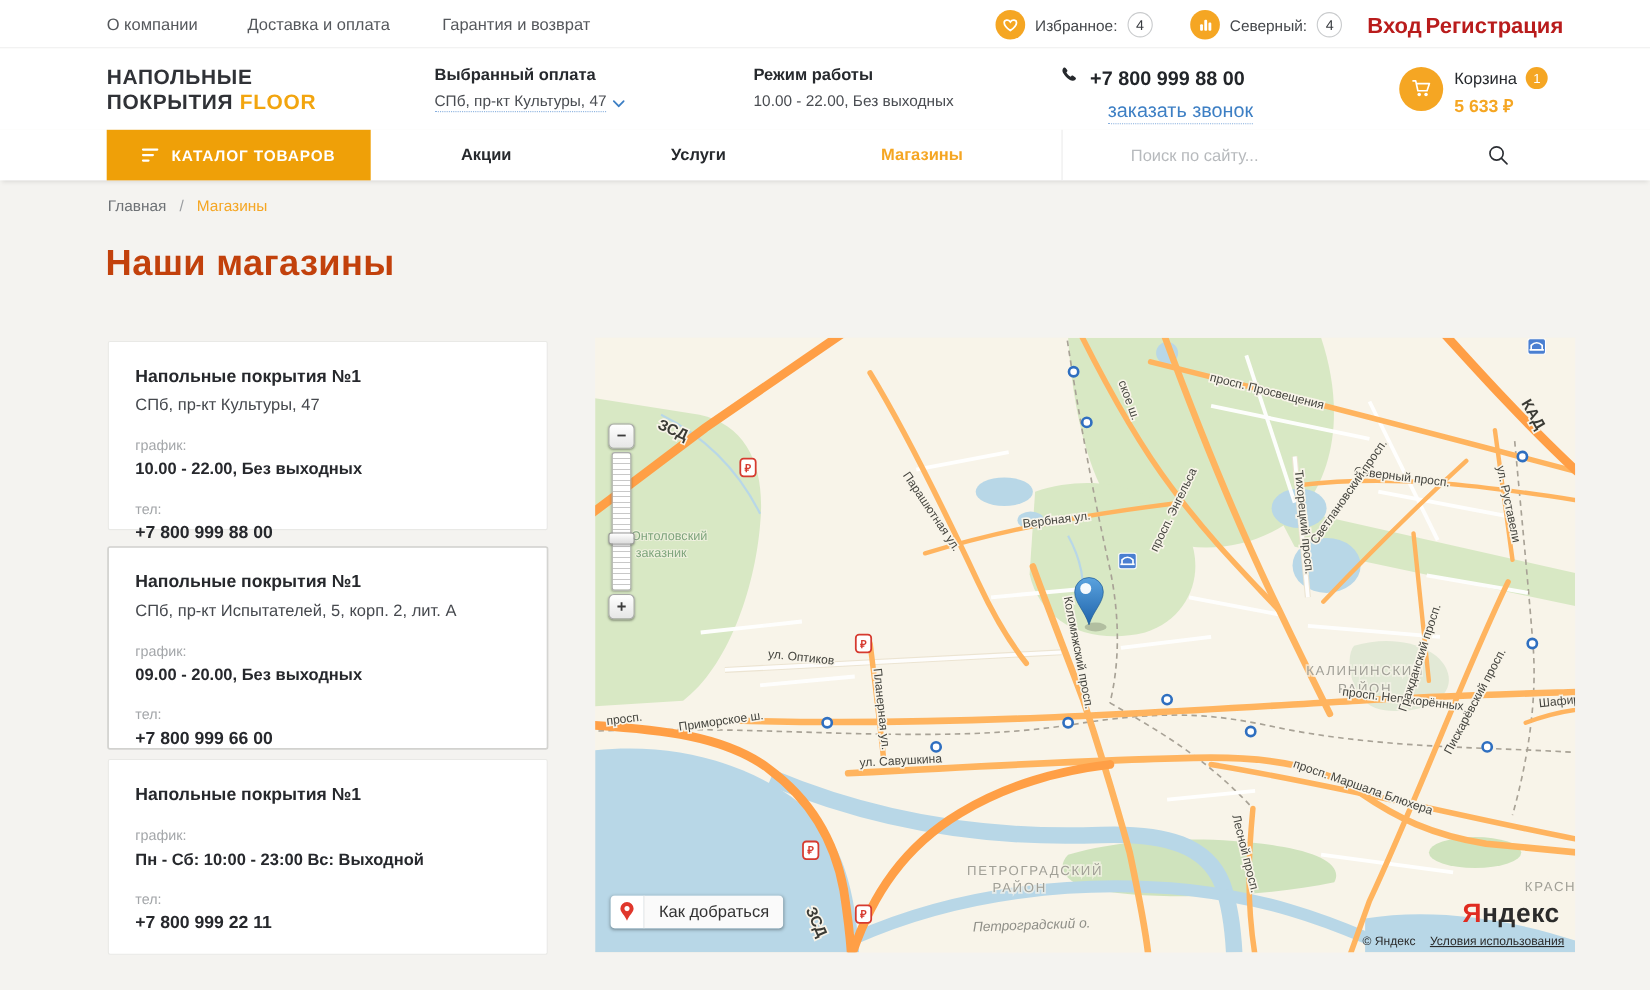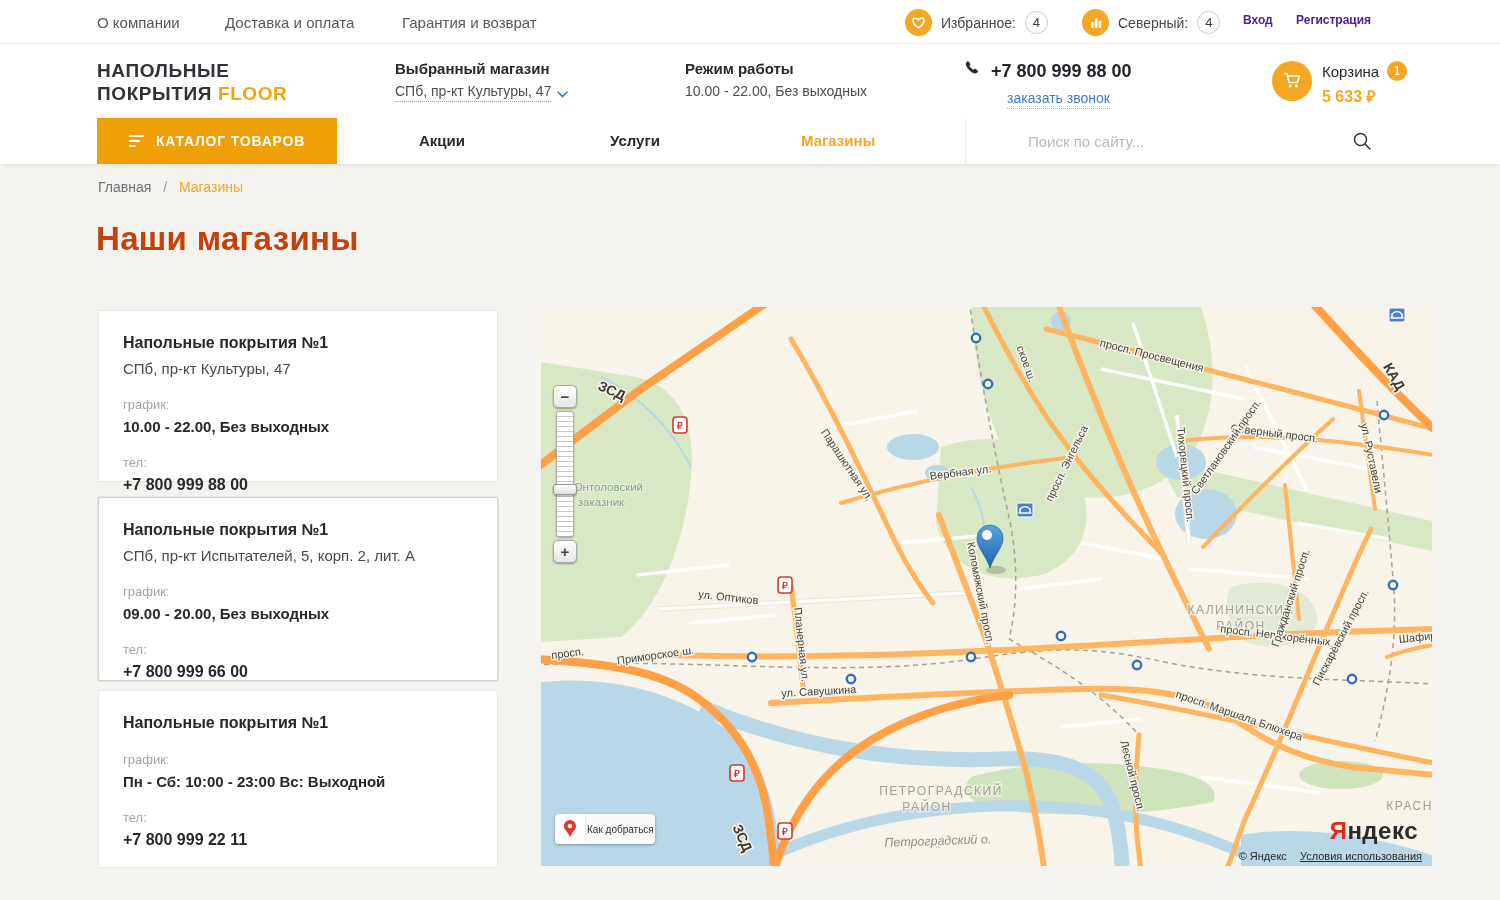--- a/index.html
+++ b/index.html
@@ -17,36 +17,36 @@
 
   
   .topbar{position:absolute;left:0;top:0;width:1500px;height:44px;background:#fff;border-bottom:1px solid #ededed;}
   .topbar a, .toplink{position:absolute;top:14px;font-size:15px;color:#55585c;text-decoration:none;cursor:pointer;}
   .tl-0{left:97px;} .tl-1{left:225px;} .tl-2{left:402px;}
   .chip{position:absolute;top:9px;display:flex;align-items:center;gap:9px;}
   .chip-fav{left:905px;} .chip-cmp{left:1082px;}
   .chip .circ{width:27px;height:27px;border-radius:50%;background:var(--accent-soft);display:flex;align-items:center;justify-content:center;}
   .chip .lbl{font-size:14px;color:#44474b;}
   .chip .cnt{width:23px;height:23px;border-radius:50%;border:1px solid #c9cbcd;background:#fff;font-size:13px;color:#3a3d41;display:flex;align-items:center;justify-content:center;}
-  .auth{position:absolute;top:13px;font-size:12px;font-weight:bold;color:#4c1d95;cursor:pointer;}
+  .auth{position:absolute;top:13px;font-size:20px;font-weight:bold;color:#b91c1c;cursor:pointer;}
   .auth-in{left:1243px;} .auth-reg{left:1296px;}
 
   
   .header{position:absolute;left:0;top:44px;width:1500px;height:74px;background:#fff;}
   .logo{position:absolute;left:97px;top:15px;font-size:19px;font-weight:bold;letter-spacing:.6px;color:#303237;line-height:23px;cursor:pointer;}
   .logo .accent{color:var(--accent);}
   .hblock{position:absolute;top:16px;}
   .hb-store{left:395px;} .hb-mode{left:685px;}
   .hblock .cap{font-size:15px;font-weight:bold;color:#26292d;}
   .hblock .sub{margin-top:6px;font-size:14px;color:#4a4d52;}
   .storelink{color:var(--blue);cursor:pointer;display:inline-flex;align-items:center;gap:6px;}
   .storelink .txt{border-bottom:1px dotted #86aedd;padding-bottom:2px;}
   .phoneblk{position:absolute;left:962px;top:15px;}
   .phoneblk .num{display:flex;align-items:center;gap:10px;font-size:18px;font-weight:bold;color:#222529;}
-  .phoneblk .cb{margin:7px 0 0 45px;font-size:14px;color:var(--blue);cursor:pointer;}
+  .phoneblk .cb{margin:7px 0 0 45px;font-size:18px;color:var(--blue);cursor:pointer;}
   .phoneblk .cb span{border-bottom:1px dotted #86aedd;padding-bottom:2px;}
   .cart{position:absolute;left:1272px;top:17px;display:flex;gap:10px;cursor:pointer;}
   .cart .circ{width:40px;height:40px;border-radius:50%;background:var(--accent-soft);display:flex;align-items:center;justify-content:center;}
   .cart .line1{display:flex;align-items:center;gap:8px;font-size:15px;color:#26292d;}
   .cart .badge{width:20px;height:20px;border-radius:50%;background:var(--accent-soft);color:#fff;font-size:12px;display:flex;align-items:center;justify-content:center;}
   .cart .price{margin-top:4px;font-size:16px;font-weight:bold;color:var(--accent-soft);}
 
   
   .nav{position:absolute;left:0;top:118px;width:1500px;height:46px;background:#fff;box-shadow:0 3px 4px -2px rgba(0,0,0,.10);text-decoration:underline;}
   .catalog-btn{position:absolute;left:97px;top:0;width:240px;height:46px;background:#EFA008;color:#fff;border:none;display:flex;align-items:center;justify-content:center;gap:12px;font-size:14px;font-weight:bold;letter-spacing:.8px;cursor:pointer;font-family:inherit;}
@@ -88,21 +88,21 @@
   .ml-water{font-size:12.5px;font-style:italic;fill:#8f8f88;text-anchor:middle;paint-order:stroke;stroke:rgba(248,244,233,.6);stroke-width:2px;}
   .pk-txt{font-size:10px;font-weight:bold;fill:#d63a2f;text-anchor:middle;}
 
   .map-zoom{position:absolute;left:12px;top:78px;width:24px;z-index:5;}
   .zoom-btn{width:24px;height:23px;background:linear-gradient(#ffffff,#e6e6e6);border:1px solid #a8a8a8;border-radius:5px;box-shadow:0 1px 2px rgba(0,0,0,.35);font-size:15px;font-weight:bold;color:#3c3c3c;text-align:center;line-height:21px;cursor:pointer;}
   .zoom-track{position:relative;margin:3px auto;width:18px;height:126px;border:1px solid #adadad;border-radius:3px;background:repeating-linear-gradient(#ffffff 0 4px,#c8c8c8 4px 5px);box-shadow:0 1px 2px rgba(0,0,0,.25);cursor:pointer;}
   .zoom-handle{position:absolute;left:-4px;top:72px;width:24px;height:11px;background:linear-gradient(#fff,#dcdcdc);border:1px solid #969696;border-radius:3px;box-shadow:0 1px 2px rgba(0,0,0,.35);cursor:grab;}
 
   .directions{position:absolute;left:14px;bottom:22px;height:30px;display:flex;align-items:stretch;border-radius:4px;overflow:hidden;box-shadow:0 1px 3px rgba(0,0,0,.35);cursor:pointer;z-index:5;}
   .dir-pin{width:30px;background:#fff;display:flex;align-items:center;justify-content:center;}
-  .dir-txt{background:#fafafa;border-left:1px solid #ececec;display:flex;align-items:center;padding:0 1px;font-size:10px;color:#333;white-space:nowrap;}
+  .dir-txt{background:#fafafa;border-left:1px solid #ececec;display:flex;align-items:center;padding:0 13px;font-size:15px;color:#333;white-space:nowrap;}
 
   .ylogo{position:absolute;right:14px;bottom:21px;font-size:24px;font-weight:bold;color:#2b2b2b;letter-spacing:.5px;z-index:5;cursor:pointer;}
   .ylogo .red{color:#e02b20;}
   .map-copy{position:absolute;right:10px;bottom:4px;font-size:11px;color:#2b2b2b;z-index:5;}
   .map-copy .terms{text-decoration:underline;margin-left:10px;cursor:pointer;}
 </style>
 </head>
 <body>
 
 <div class="page">
@@ -138,21 +138,21 @@
     <span class="auth auth-reg">Регистрация</span>
   </div>
 
   <div class="header">
     <div class="logo">
       <div><span>НАПОЛЬНЫЕ</span></div>
       <div><span>ПОКРЫТИЯ</span> <span class="accent">FLOOR</span></div>
     </div>
 
     <div class="hblock hb-store">
-      <div class="cap">Выбранный магазин</div>
+      <div class="cap">Выбранный оплата</div>
       <div class="sub storelink">
         <span class="txt">СПб, пр-кт Культуры, 47</span>
         <span>
           <svg width="11" height="7" viewBox="0 0 11 7">
               <polyline points="1,1 5.5,5.5 10,1" fill="none" stroke="#3D7FC4" stroke-width="1.6" stroke-linecap="round"></polyline>
             </svg>
         </span>
       </div>
     </div>
 

